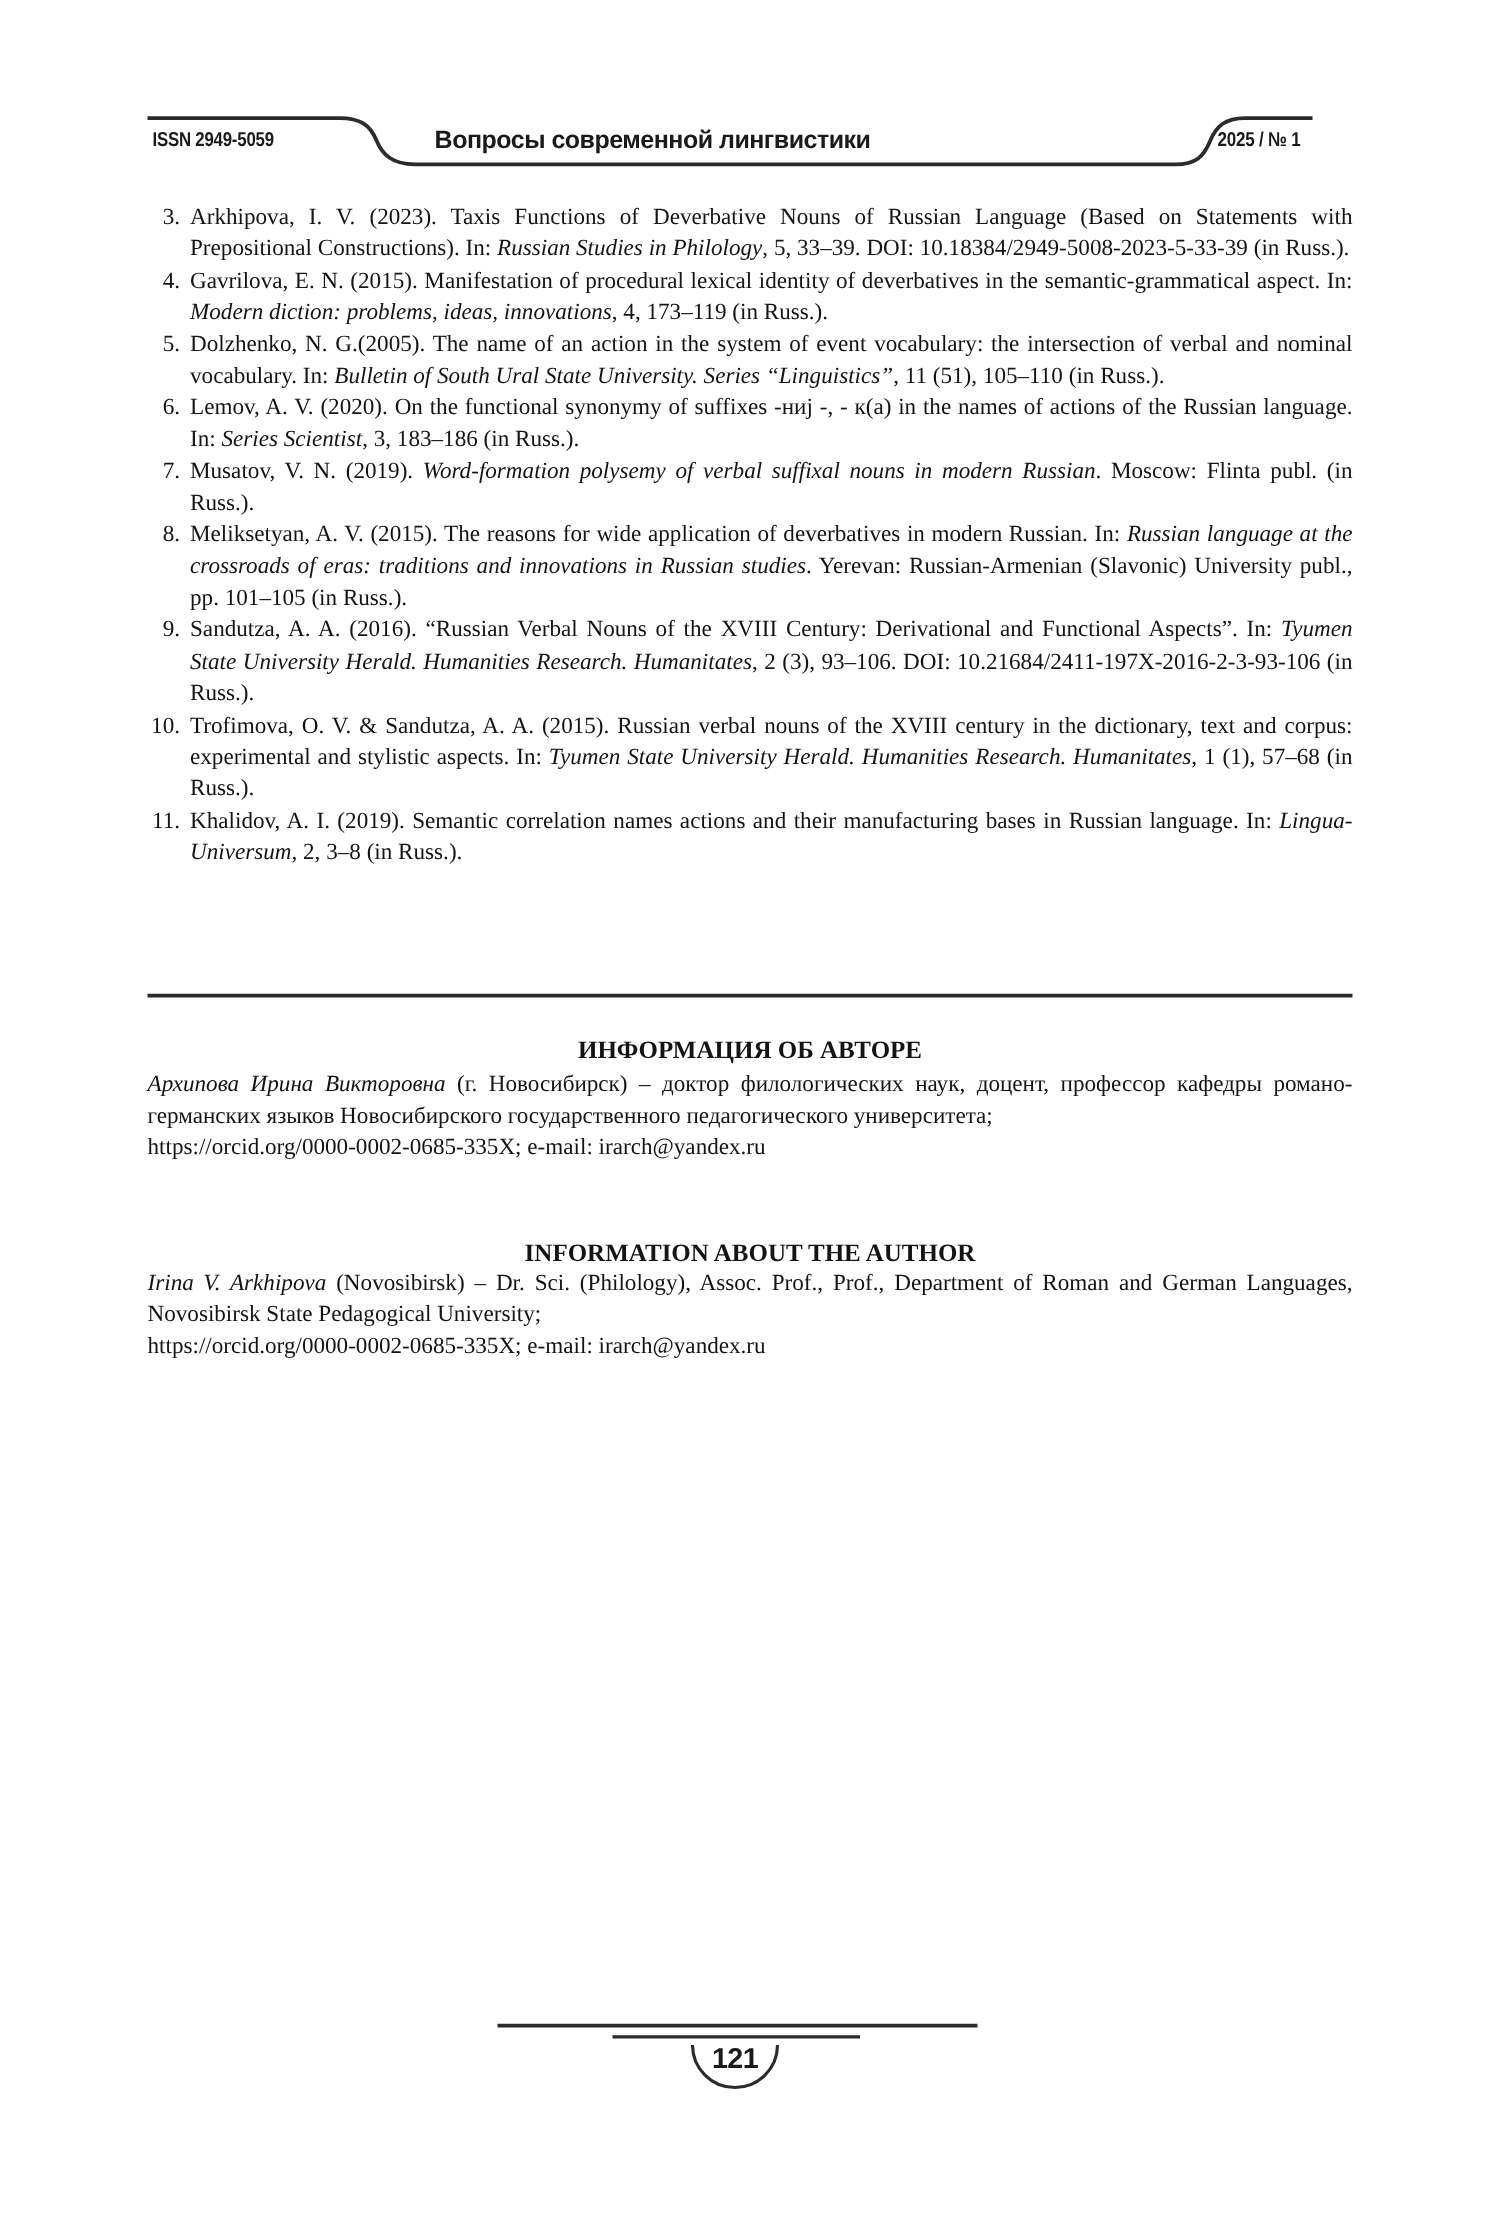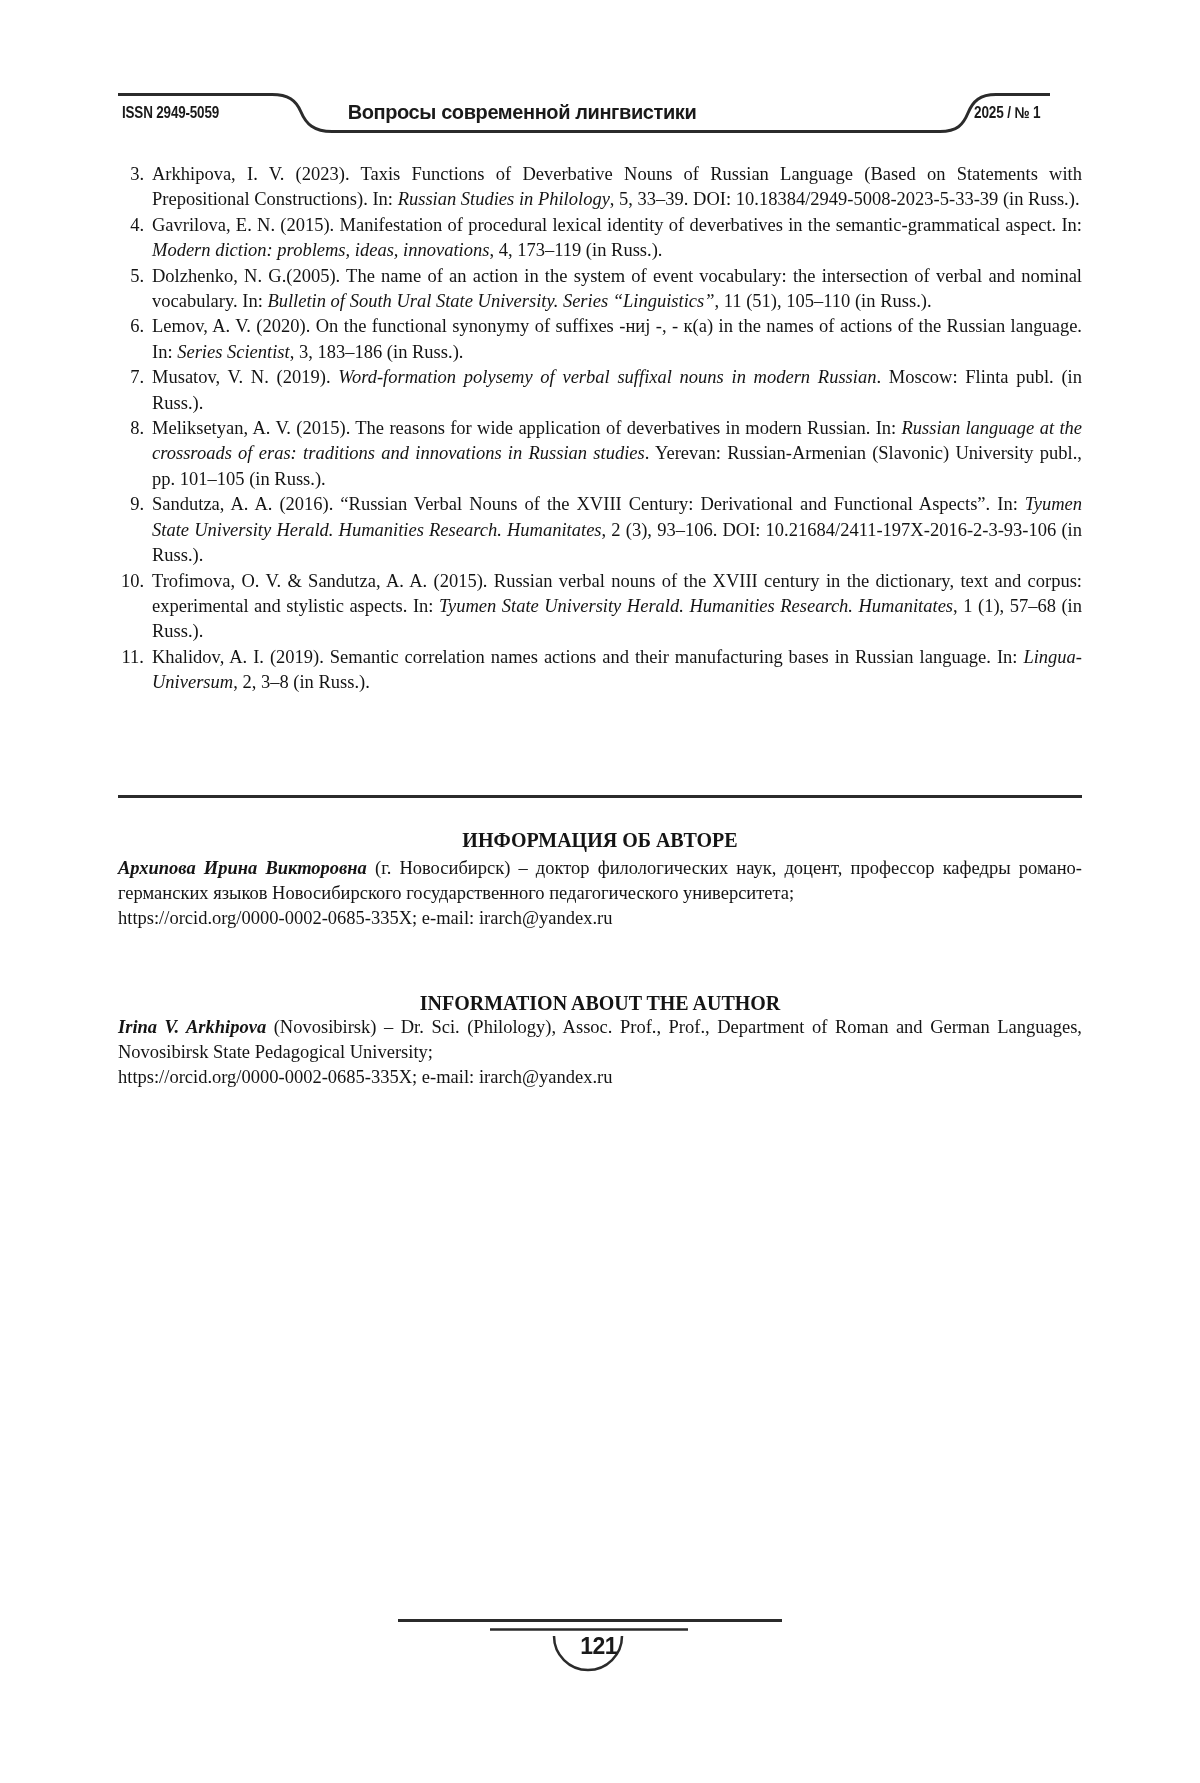--- a/index.html
+++ b/index.html
@@ -70,26 +70,26 @@
   #ru-heading { top: 828px; text-align: center; }
   #en-heading { top: 991px; }
   .sec-body {
     position: absolute;
     left: 118px; width: 964px;
     font-size: 18.5px; line-height: 25px;
   }
   #ru-body { top: 856px; }
   #en-body { top: 1015px; }
   .para { text-align: justify; }
-  .author-name { font-style: italic; font-weight: bold; }
+  .author-name { font-style: italic; }
   .contact-line { text-align: left; }
   #page-num {
     position: absolute;
     left: 559px; top: 1634px; width: 58px;
-    text-align: right;
+    text-align: center;
     font-family: "Liberation Sans", "DejaVu Sans", sans-serif;
     font-weight: bold;
     font-size: 23px; line-height: 24px;
     letter-spacing: -0.5px;
     color: #1a1a1a;
   }
 </style>
 </head>
 <body>
 

